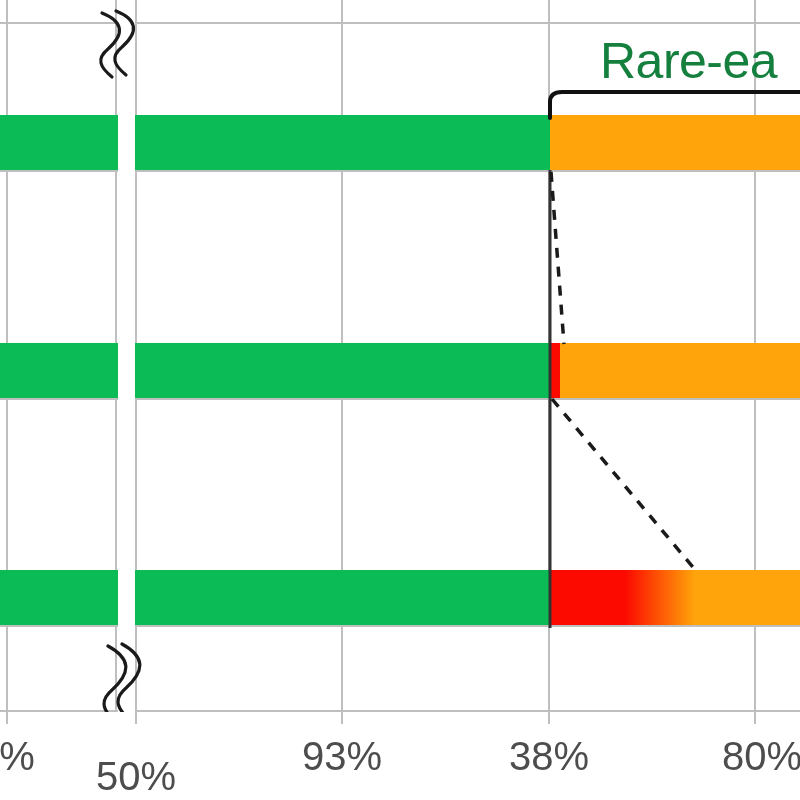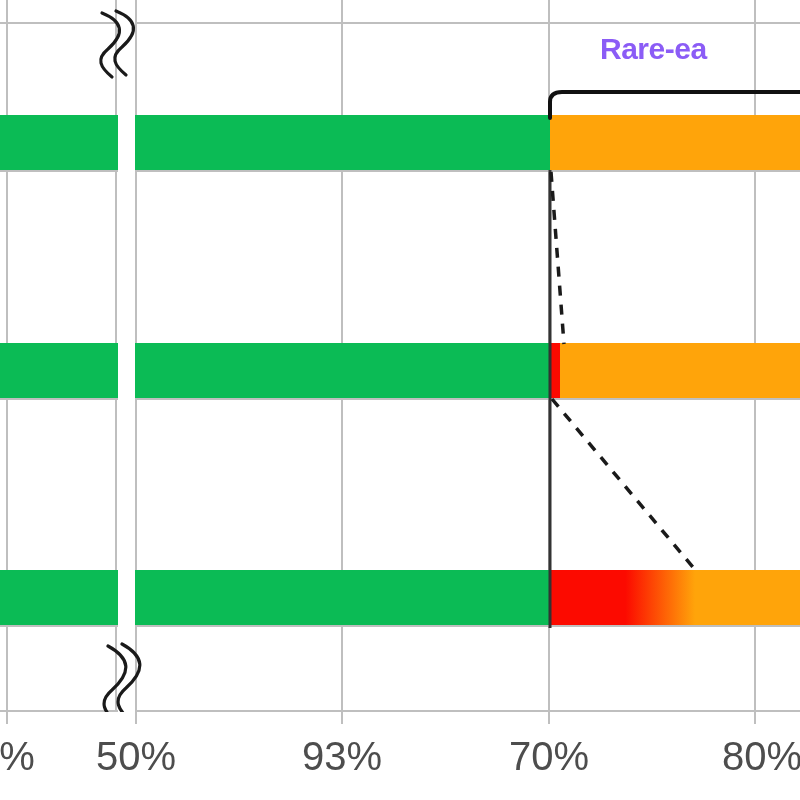--- a/index.html
+++ b/index.html
@@ -89,23 +89,23 @@
     z-index: 7;
     pointer-events: none;
   }
 
   
   #callout-label {
     position: absolute;
     left: 600px;
     top: 32px;
     z-index: 9;
-    font-size: 30px;
-    font-weight: bold;
-    color: #8b5cf6;
+    font-size: 50px;
+    font-weight: normal;
+    color: #15803d;
     white-space: nowrap;
     letter-spacing: -0.5px;
   }
   #callout-bracket {
     position: absolute;
     left: 540px;
     top: 86px;
     z-index: 9;
     pointer-events: none;
   }
@@ -201,19 +201,19 @@
   </div>
 
   <div id="x-axis">
     <div class="tick-mark" style="left:6px;"></div>
     <div class="tick-mark" style="left:135px;"></div>
     <div class="tick-mark" style="left:341px;"></div>
     <div class="tick-mark" style="left:548px;"></div>
     <div class="tick-mark" style="left:754px;"></div>
 
     <div class="tick-label" style="left:6px;">0%</div>
-    <div class="tick-label" style="left:136px;">50%</div>
+    <div class="tick-label" style="left:136px;margin-top:20px;">50%</div>
     <div class="tick-label" style="left:342px;">93%</div>
-    <div class="tick-label" style="left:549px;">70%</div>
+    <div class="tick-label" style="left:549px;">38%</div>
     <div class="tick-label" style="left:762px;">80%</div>
   </div>
 
 </div>
 
 </body></html>

